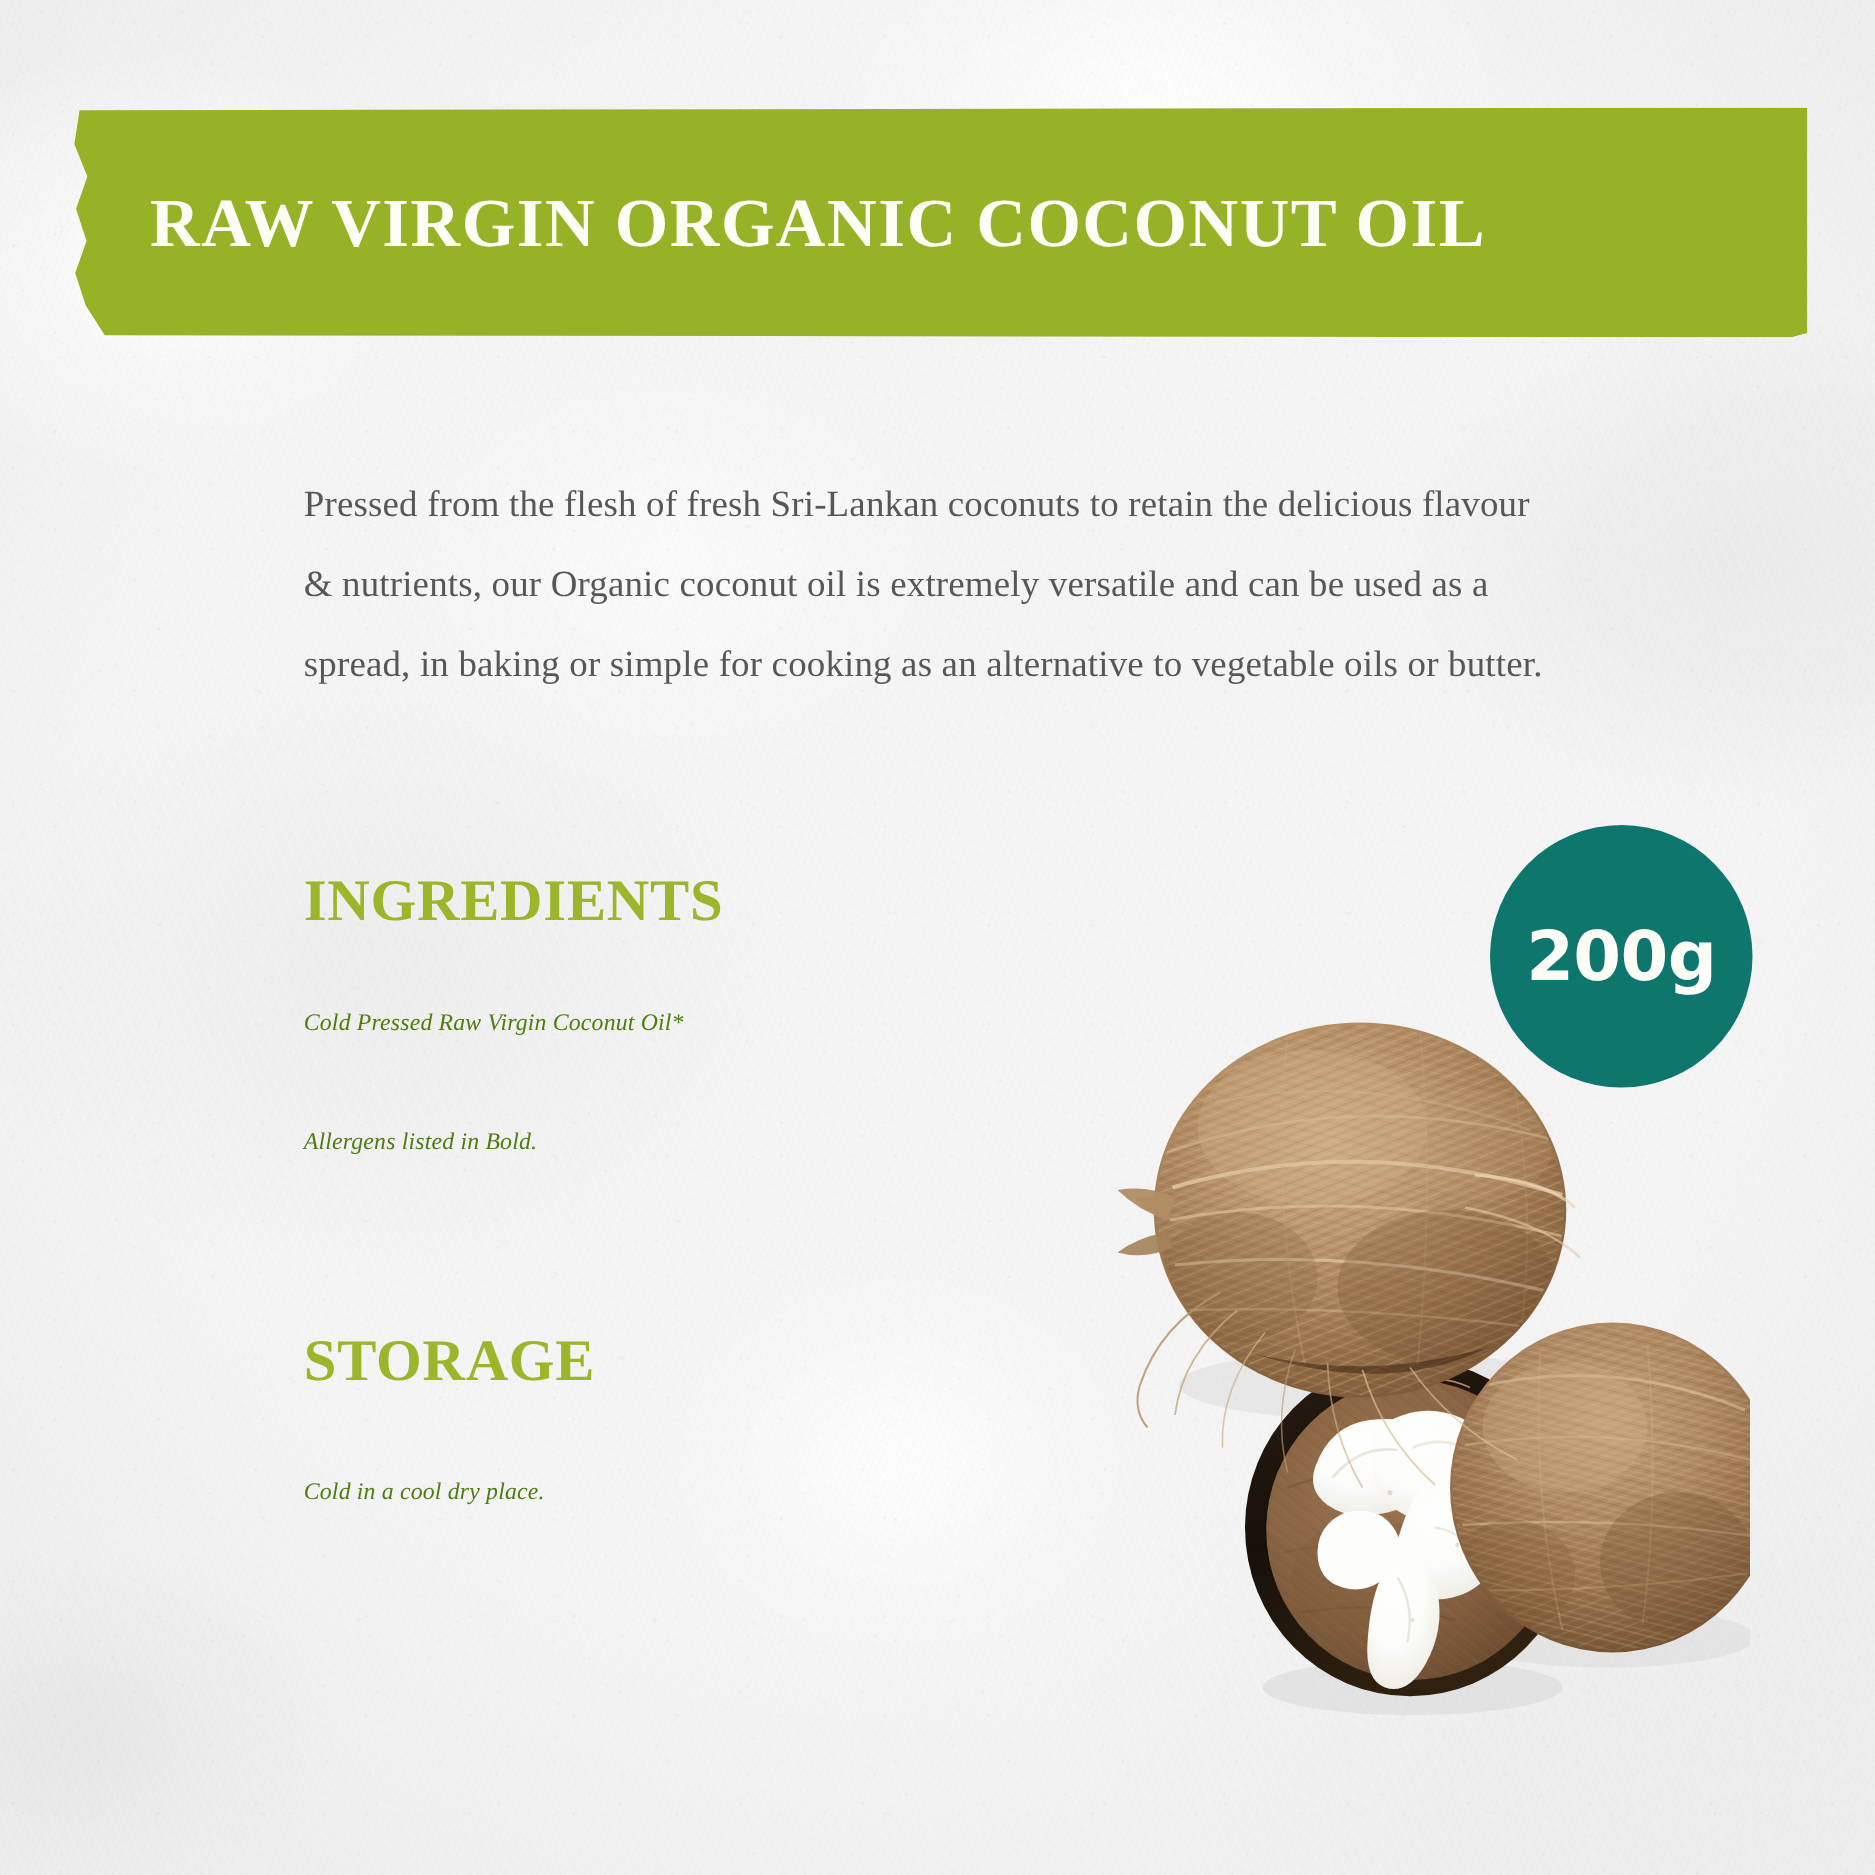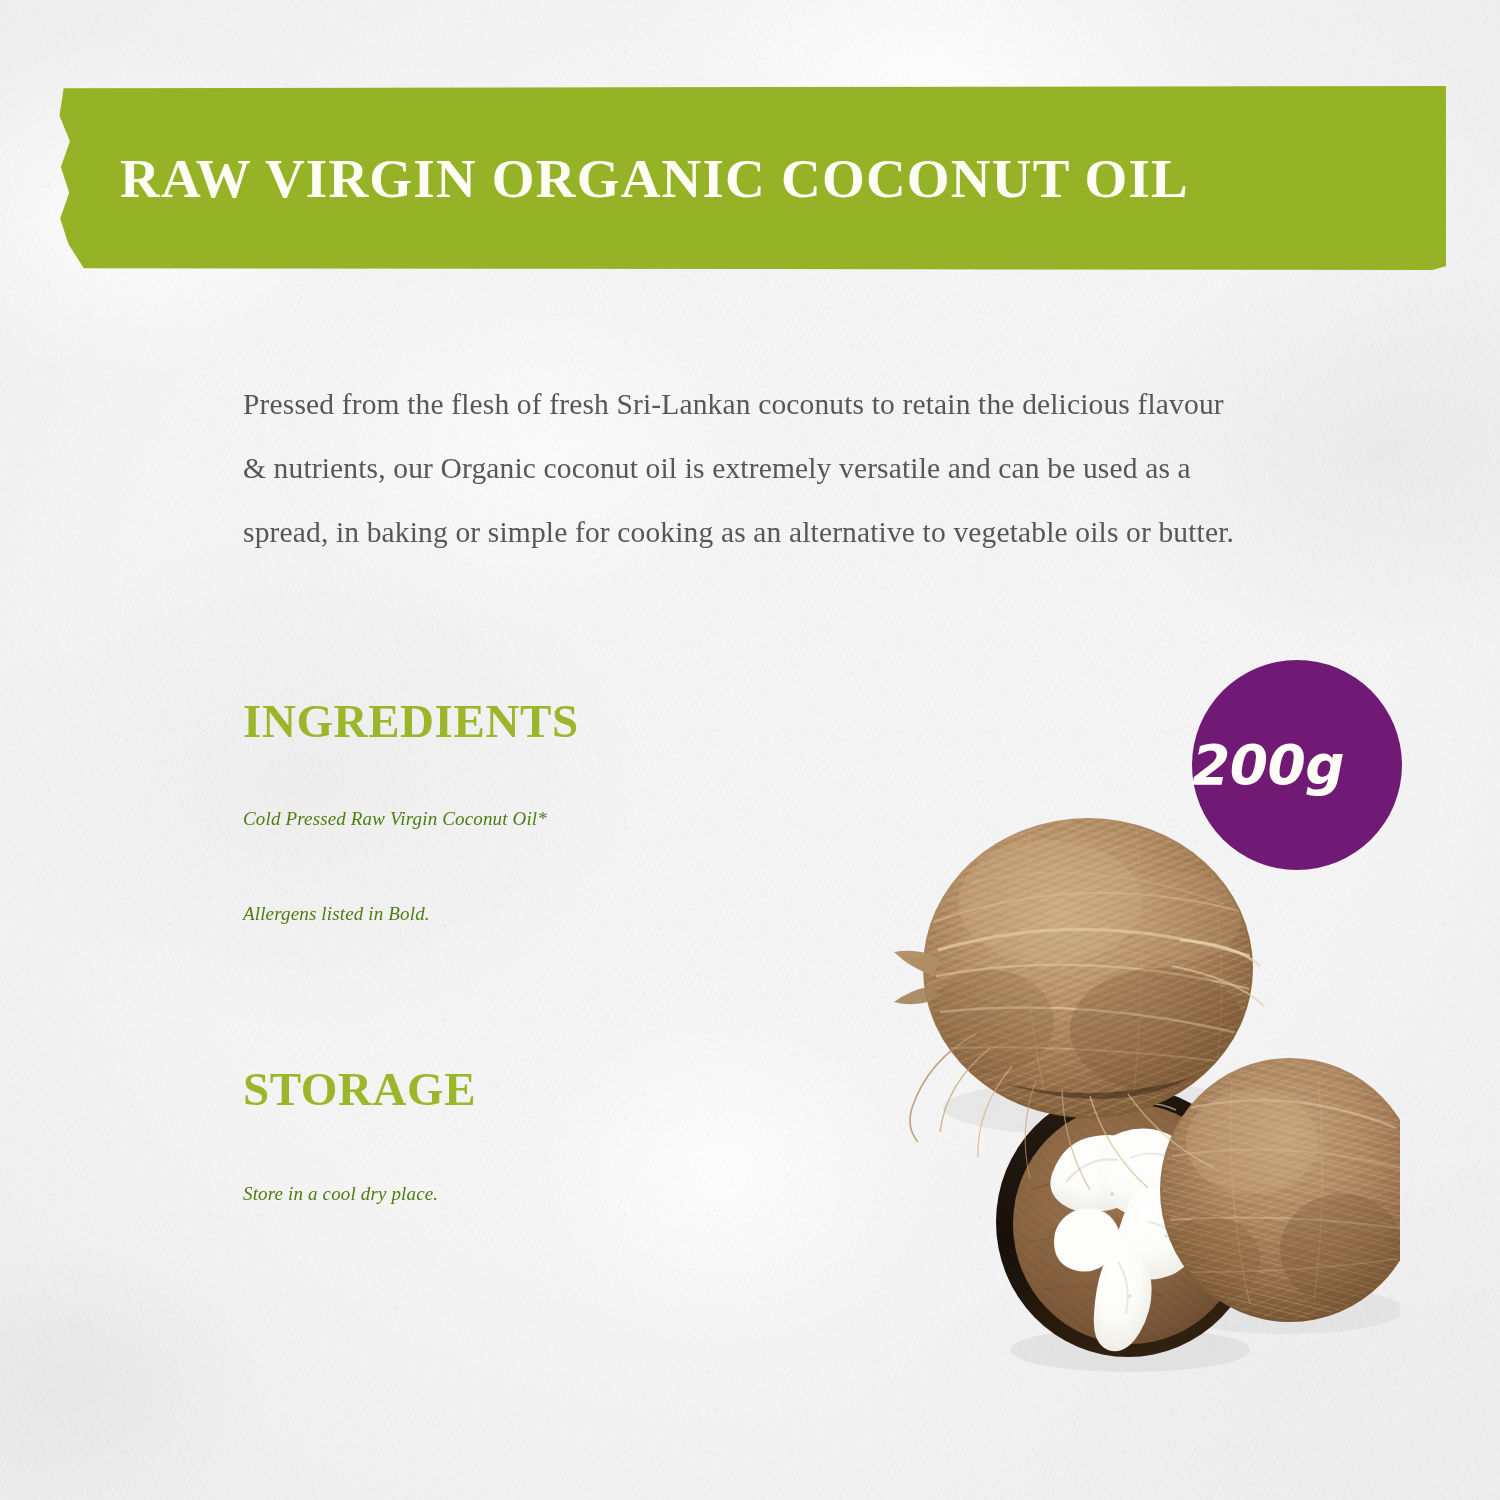--- a/index.html
+++ b/index.html
@@ -143,26 +143,25 @@
   .ln-footnote   { top: 1248px; }
 
   
   .badge {
     position: absolute;
     left: 1192px;
     top: 660px;
     width: 210px;
     height: 210px;
     border-radius: 50%;
-    background-color: #701a75;
+    background-color: #0f766e;
     display: flex;
     align-items: center;
-    justify-content: flex-start;
+    justify-content: center;
     z-index: 6;
-    font-style: italic;
   }
   .badge-text {
     color: #fdfdf5;
     font-family: "DejaVu Sans", "Liberation Sans", sans-serif;
     font-weight: 700;
     font-size: 55px;
     letter-spacing: -0.5px;
     line-height: 1;
   }
 
@@ -193,21 +192,21 @@
     <div class="banner-title">RAW VIRGIN ORGANIC COCONUT OIL</div>
   </div>
 
   <div class="intro">Pressed from the flesh of fresh Sri-Lankan coconuts to retain the delicious flavour &amp; nutrients, our Organic coconut oil is extremely versatile and can be used as a spread, in baking or simple for cooking as an alternative to vegetable oils or butter.</div>
 
   <div class="section-heading h-ingredients">INGREDIENTS</div>
   <div class="body-line ln-ingredient">Cold Pressed Raw Virgin Coconut Oil*</div>
   <div class="body-line ln-allergen">Allergens listed in Bold.</div>
 
   <div class="section-heading h-storage">STORAGE</div>
-  <div class="body-line ln-store">Store in a cool dry place.</div>
+  <div class="body-line ln-store">Cold in a cool dry place.</div>
 
   <div class="badge">
     <span class="badge-text">200g</span>
   </div>
 
   <div class="coco-group">
     <svg width="520" height="590" viewBox="0 0 520 590" xmlns="http://www.w3.org/2000/svg">
       <defs>
 
         <radialGradient id="huskA" cx="42%" cy="32%" r="72%">

